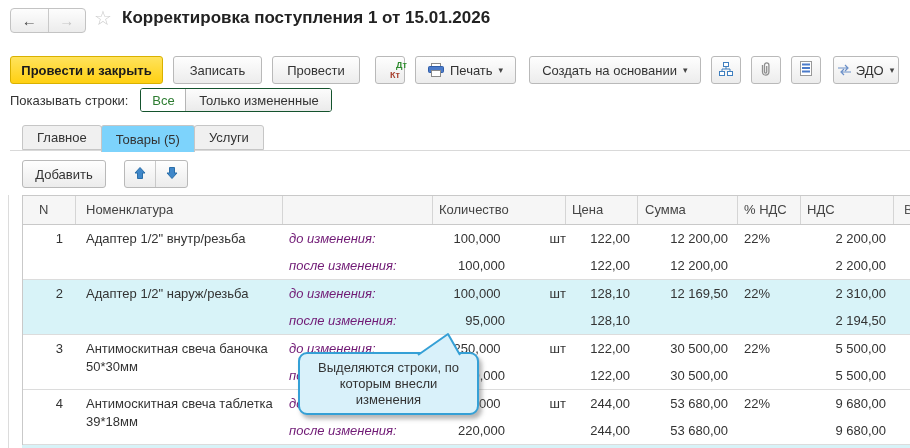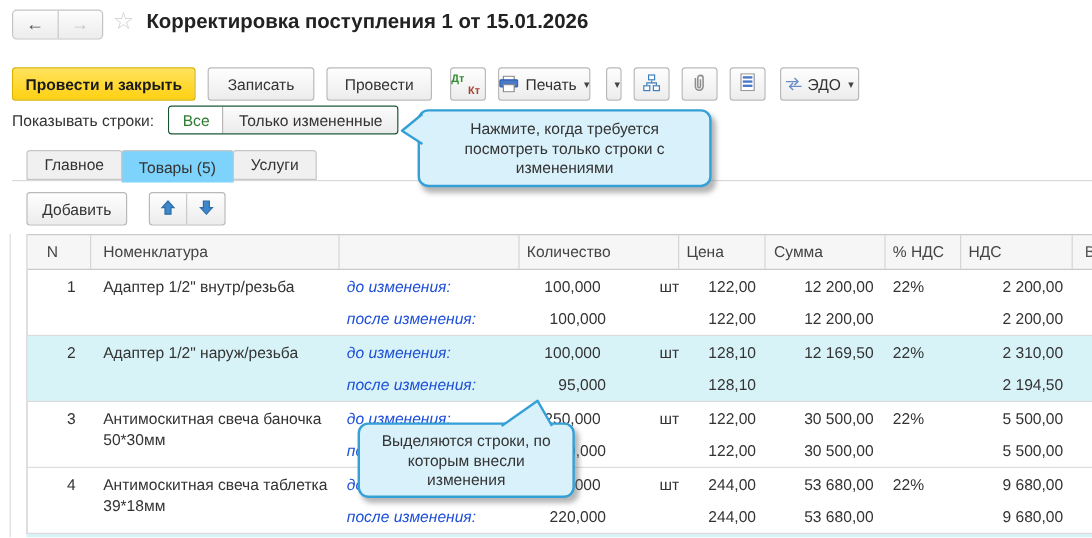--- a/index.html
+++ b/index.html
@@ -16,27 +16,27 @@
   .navgroup .nbtn:first-child { border-right:1px solid #c9c9c9; }
   .nav-back { color:#4d4d4d; }
   .nav-fwd { color:#c6c6c6; }
   .star { position:absolute; left:94px; top:6px; font-size:20px; color:#ccc; line-height:24px; }
   .title { position:absolute; left:122px; top:8px; font-size:17px; font-weight:600; color:#222; white-space:nowrap; }
 
   
   .toolbar { position:absolute; left:10px; top:56px; height:28px; display:flex; align-items:stretch; }
   .btn { height:28px; border:1px solid #b9b9b9; border-radius:3px;
     background:linear-gradient(#fefefe,#ececec); color:#333; font-size:13px;
-    display:inline-flex; align-items:center; justify-content:center; padding:0 0;
+    display:inline-flex; align-items:center; justify-content:center; padding:0 12px;
     margin-right:10px; cursor:pointer; white-space:nowrap; }
   .btn.yellow { background:linear-gradient(#ffe35c,#ffd012); border-color:#d9b100; font-weight:bold; color:#1a1a1a; }
   .ibtn { width:30px; padding:0; }
   .caret { font-size:9px; color:#444; margin-left:6px; line-height:1; }
   .dtkt { position:relative; width:30px; }
-  .dtkt .dt { position:absolute; left:0; top:3px; font-size:9px; font-weight:bold; color:#2e8b2e; }
+  .dtkt .dt { position:absolute; left:20px; top:3px; font-size:9px; font-weight:bold; color:#2e8b2e; }
   .dtkt .kt { position:absolute; right:4px; bottom:3px; font-size:9px; font-weight:bold; color:#a8402f; }
   .micon { margin-right:6px; display:inline-flex; }
 
   
   .rowfilter { position:absolute; left:10px; top:88px; height:24px; display:flex; align-items:center; }
   .rf-label { margin-right:12px; }
   .toggle { display:flex; height:24px; border:1px solid #14532d; border-radius:3px; overflow:hidden; }
   .tg-seg { display:flex; align-items:center; justify-content:center; cursor:pointer; }
   .tg-all { width:44px; background:#fff; color:#2E7D32; }
   .tg-changed { width:146px; background:linear-gradient(#fcfcfc,#ebebeb); border-left:1px solid #b5b5b5; color:#333; }
@@ -68,21 +68,21 @@
   .h-qty,.h-price,.h-rate,.h-vat { padding-left:6px; }
   .h-sum { padding-left:7px; }
   .h-clip { padding-left:10px; color:#555; }
 
   .trow { height:55px; border-bottom:1px solid #dcdcdc; }
   .trow.hl { background:#d8f3f8; }
   .cell { overflow:hidden; }
   .c-n { text-align:right; padding-right:13px; line-height:27px; }
   .c-name { padding:5px 6px 0 10px; line-height:18px; }
   .bline { height:27px; line-height:27px; white-space:nowrap; }
-  .lab { color:#1d4ed8; font-style:italic; padding-left:6px; }
+  .lab { color:#701a75; font-style:italic; padding-left:6px; }
   .qtyline { display:flex;gap:39px; }
   .num { width:72px; text-align:right; }
   .unit { margin-left:10px; }
   .c-price .bline { text-align:right; padding-right:8px; }
   .c-sum .bline { text-align:right; padding-right:10px; }
   .c-rate .bline { padding-left:6px; }
   .c-vat .bline { text-align:right; padding-right:8px; }
   .row5 { position:absolute; left:22px; top:445px; width:888px; height:3px; background:#d8f3f8; }
 
   
@@ -124,20 +124,21 @@
         <svg width="16" height="14" viewBox="0 0 16 14">
           <rect x="3.5" y="0.5" width="9" height="4" fill="#fff" stroke="#8a8a8a"></rect>
           <rect x="0.5" y="3.5" width="15" height="6" rx="1" fill="#4a7ac9" stroke="#2f5da9"></rect>
           <rect x="3.5" y="7.5" width="9" height="6" fill="#fff" stroke="#8a8a8a"></rect>
         </svg>
       </span>
       <span>Печать</span>
       <span class="caret">▾</span>
     </div>
     <div class="btn">
+      <span>Создать на основании</span>
       <span class="caret">▾</span>
     </div>
     <div class="btn ibtn">
       <span>
         <svg width="16" height="16" viewBox="0 0 16 16">
           <path d="M8 6 v2 M4 10 v-2 h8 v2" stroke="#3f7fbf" fill="none"></path>
           <rect x="5.5" y="1.5" width="5" height="4" fill="#fff" stroke="#3f7fbf"></rect>
           <rect x="1.5" y="10.5" width="5" height="4" fill="#fff" stroke="#3f7fbf"></rect>
           <rect x="9.5" y="10.5" width="5" height="4" fill="#fff" stroke="#3f7fbf"></rect>
         </svg>
@@ -355,28 +356,20 @@
       </div>
       <div class="cell c-vat">
         <div class="bline">9 680,00</div>
         <div class="bline">9 680,00</div>
       </div>
       <div class="cell"></div>
     </div>
   </div>
   <div class="row5"></div>
 
-  <div class="callout co1">
-    <span>Нажмите, когда требуется посмотреть только строки с изменениями</span>
-    <span class="tail t1">
-      <svg width="20" height="28" viewBox="0 0 20 28">
-        <path d="M19 2 L2 16 L19 27" fill="#d9f1fa" stroke="#35a0d6" stroke-width="2" stroke-linejoin="round"></path>
-      </svg>
-    </span>
-  </div>
 
   <div class="callout co2">
     <span>Выделяются строки, по которым внесли изменения</span>
     <span class="tail t2">
       <svg width="52" height="24" viewBox="0 0 52 24">
         <path d="M8 23 L38 2 L50 23" fill="#d9f1fa" stroke="#35a0d6" stroke-width="2" stroke-linejoin="round"></path>
       </svg>
     </span>
   </div>
 

